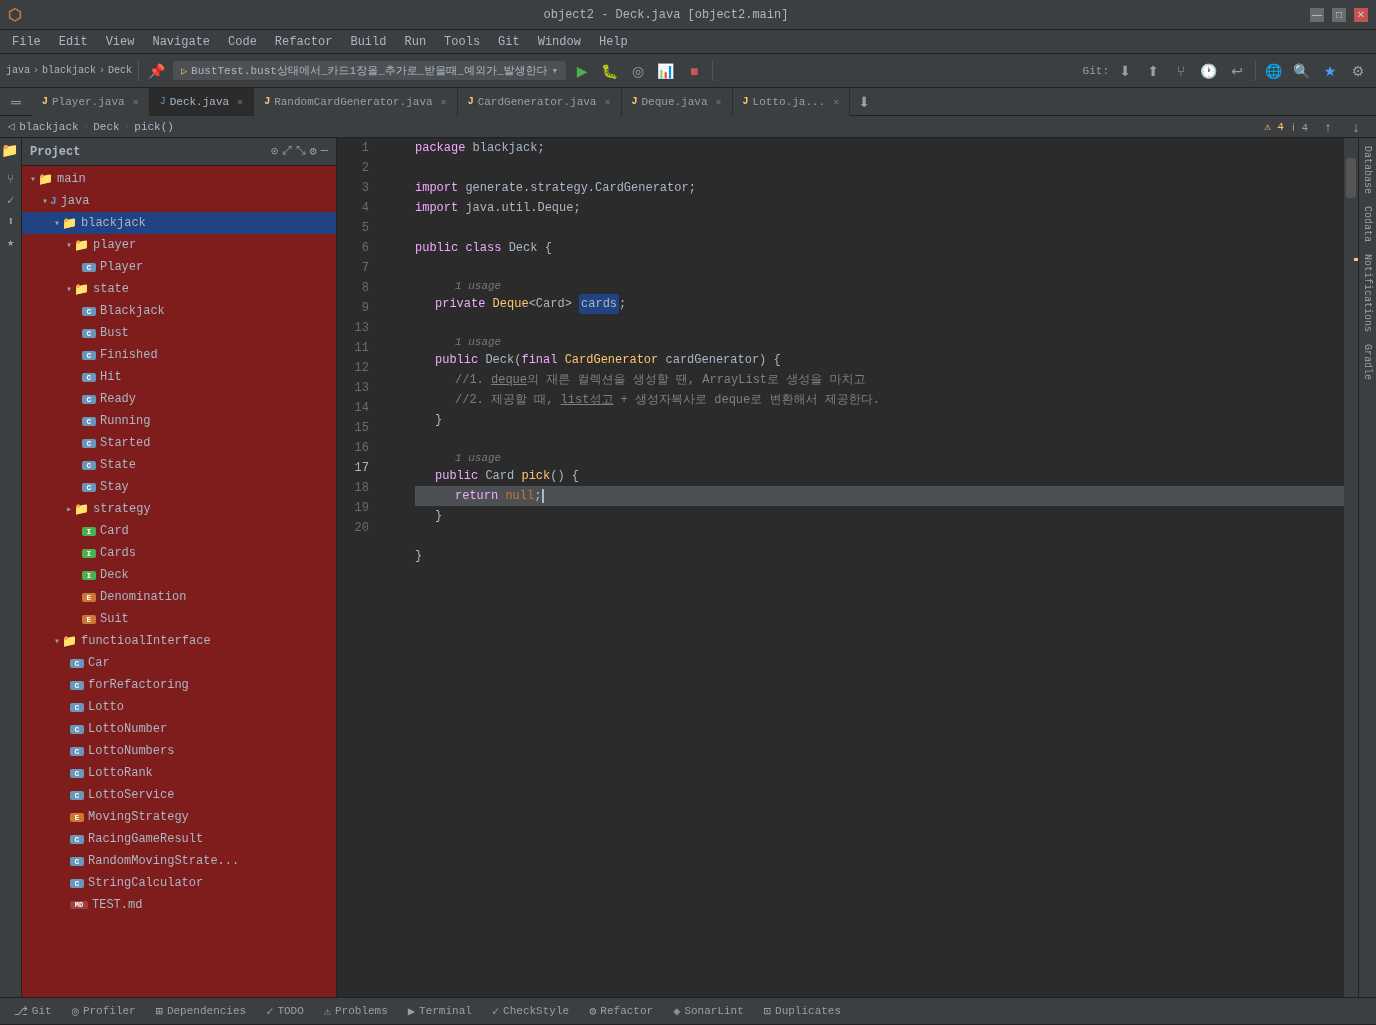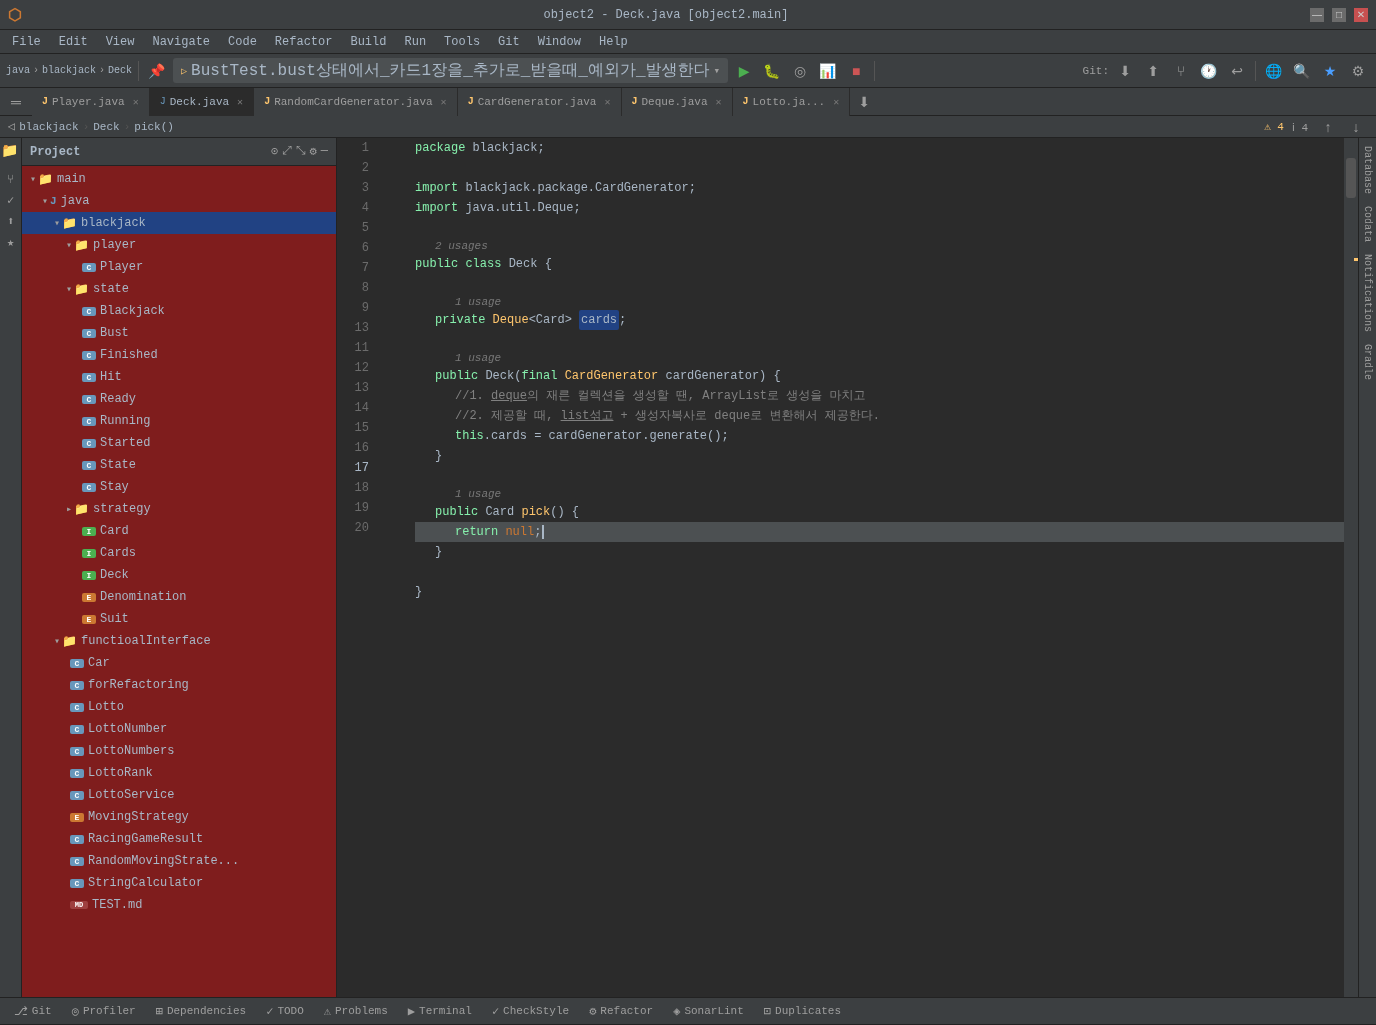--- a/index.html
+++ b/index.html
@@ -186,21 +186,21 @@
     }
     .code-line {
       height: 20px;
       display: flex;
       align-items: center;
       position: relative;
       white-space: pre;
     }
 
     
-    .kw { color: #86efac; }
+    .kw { color: #f0abfc; }
     .cmt { color: #808080; }
 
     
     .right-panel {
       width: 18px;
       background: #3c3f41;
       border-left: 1px solid #222;
       display: flex;
       flex-direction: column;
       align-items: center;
@@ -311,21 +311,21 @@
     <span>›</span>
     <span style="color:#a9b7c6;">blackjack</span>
     <span>›</span>
     <span style="color:#a9b7c6;">Deck</span>
   </span>
   <div class="toolbar-separator"></div>
   <button class="toolbar-btn" title="Pin">📌</button>
 
   <div class="toolbar-path">
     <span style="color:#ffc66d;font-size:10px;">▷</span>
-    <span style="font-size:16px;">BustTest.bust상태에서_카드1장을_추가로_받을때_예외가_발생한다</span>
+    <span style="font-size:11px;">BustTest.bust상태에서_카드1장을_추가로_받을때_예외가_발생한다</span>
     <span style="color:#9e9e9e;margin-left:auto;">▾</span>
   </div>
 
   <button class="toolbar-btn" style="color:#4caf50;">▶</button>
   <button class="toolbar-btn" style="color:#cc7832;">🐛</button>
   <button class="toolbar-btn">◎</button>
   <button class="toolbar-btn">📊</button>
   <button class="toolbar-btn" style="color:#cc5555;">■</button>
 
   <div class="toolbar-separator"></div>
@@ -643,32 +643,29 @@
 
       <div class="code-content">
 
         <div class="code-line">
           <span class="kw">package </span><span>blackjack;</span>
         </div>
 
         <div class="code-line">&nbsp;</div>
 
         <div class="code-line">
-          <span class="kw">import </span><span>blackjack.package.</span><span style="color:#a9b7c6;">CardGenerator</span><span>;</span>
+          <span class="kw">import </span><span>generate.strategy.</span><span style="color:#a9b7c6;">CardGenerator</span><span>;</span>
         </div>
 
         <div class="code-line">
           <span class="kw">import </span><span>java.util.</span><span style="color:#a9b7c6;">Deque</span><span>;</span>
         </div>
 
         <div class="code-line">&nbsp;</div>
 
-        <div style="height:16px;display:flex;align-items:center;padding-left:20px;">
-          <span style="color:#787878;font-size:11px;font-style:italic;">2 usages</span>
-        </div>
 
         <div class="code-line">
           <span class="kw">public </span><span class="kw">class </span><span style="color:#a9b7c6;">Deck </span><span>{</span>
         </div>
 
         <div class="code-line">&nbsp;</div>
 
         <div style="height:16px;display:flex;align-items:center;padding-left:40px;">
           <span style="color:#787878;font-size:11px;font-style:italic;">1 usage</span>
         </div>
@@ -692,24 +689,20 @@
         <div class="code-line">
           <span style="padding-left:40px;"></span>
           <span class="cmt">//1. </span><span class="cmt" style="text-decoration:underline;">deque</span><span class="cmt">의 재른 컬렉션을 생성할 땐, ArrayList로 생성을 마치고</span>
         </div>
 
         <div class="code-line">
           <span style="padding-left:40px;"></span>
           <span class="cmt">//2. 제공할 때, </span><span class="cmt" style="text-decoration:underline;">list섞고</span><span class="cmt"> + 생성자복사로 </span><span class="cmt" style="">deque로</span><span class="cmt"> 변환해서 제공한다.</span>
         </div>
 
-        <div class="code-line">
-          <span style="padding-left:40px;"></span>
-          <span class="kw">this</span><span>.cards = cardGenerator.generate();</span>
-        </div>
 
         <div class="code-line">
           <span style="padding-left:20px;"></span>
           <span>}</span>
         </div>
 
         <div class="code-line">&nbsp;</div>
 
         <div style="height:16px;display:flex;align-items:center;padding-left:40px;">
           <span style="color:#787878;font-size:11px;font-style:italic;">1 usage</span>

